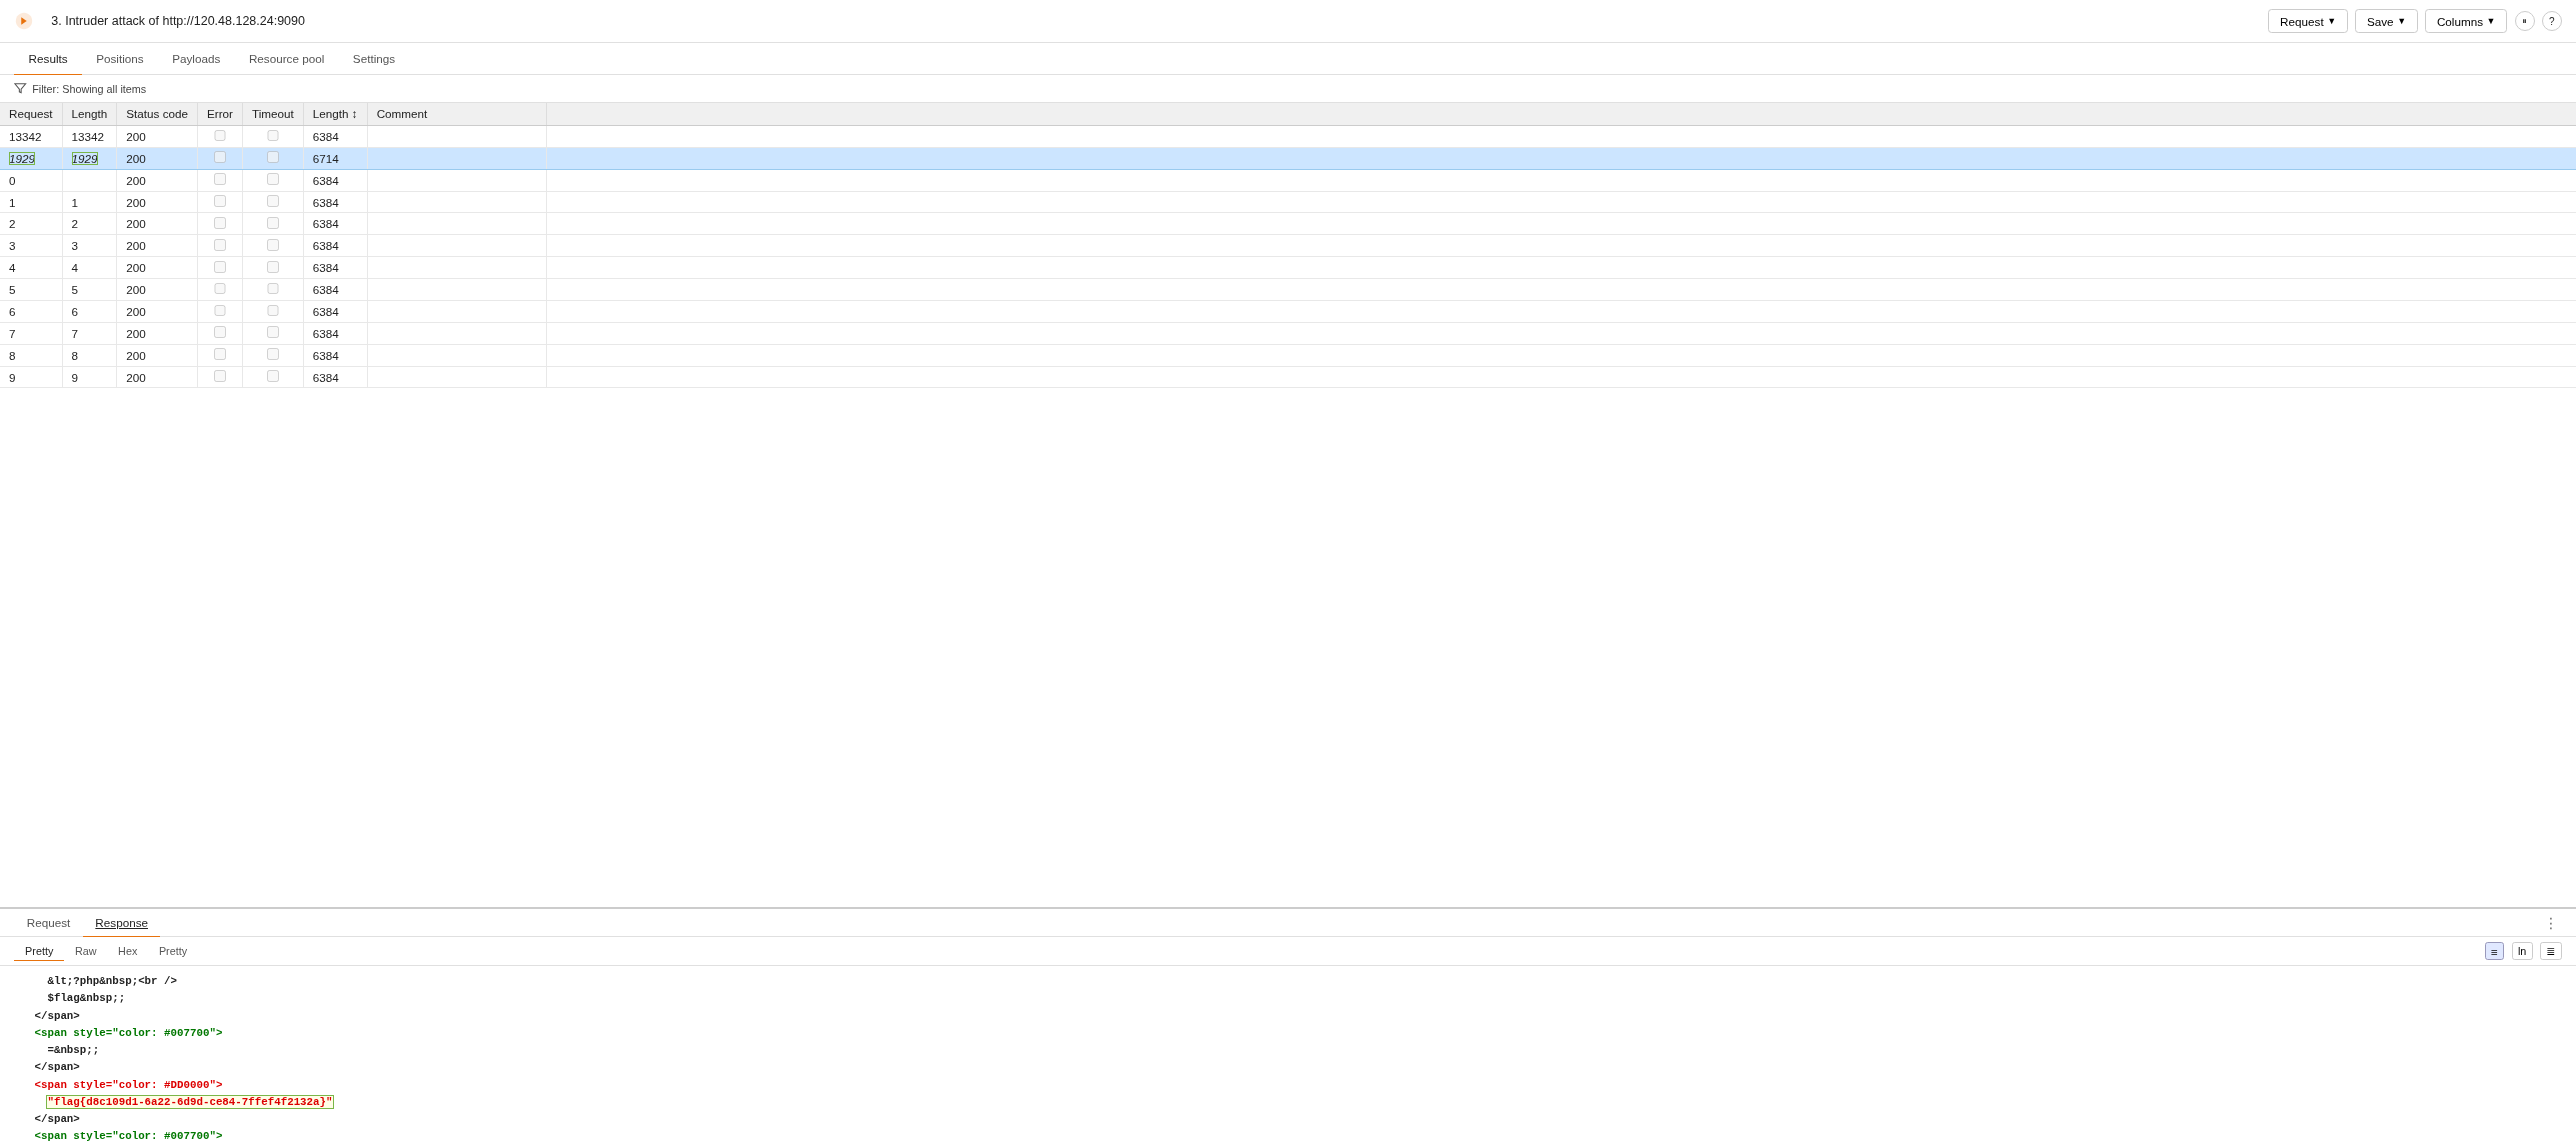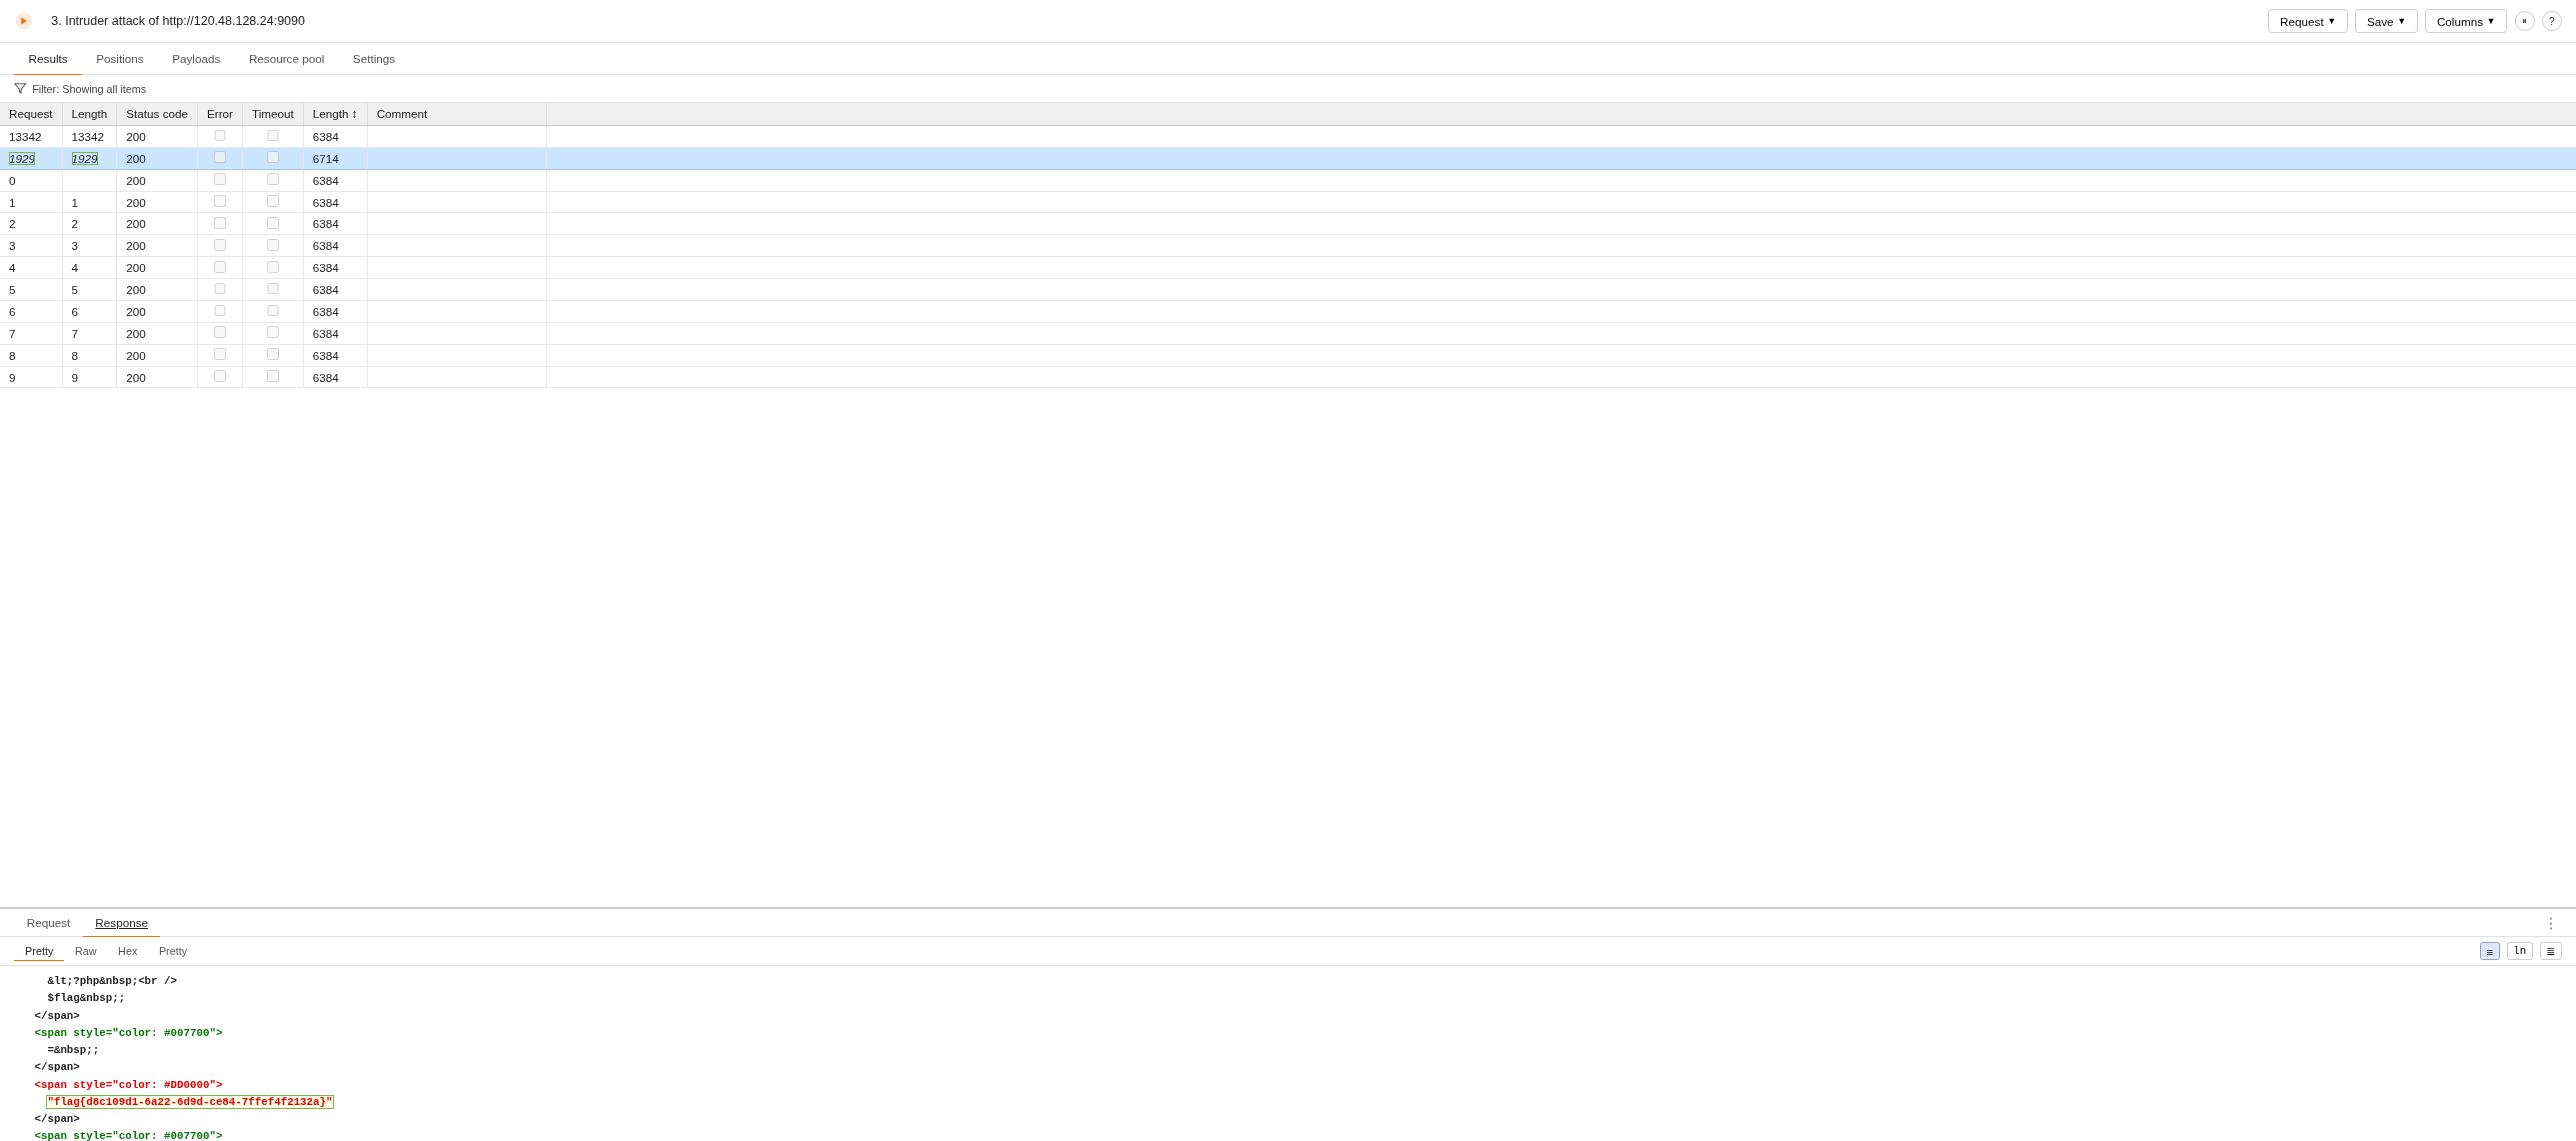--- a/index.html
+++ b/index.html
@@ -254,21 +254,21 @@
     <div class="bottom-menu-icon">⋮</div>
   </div>
 
   <div class="response-subtabs">
     <div class="resp-tab active">Pretty</div>
     <div class="resp-tab">Raw</div>
     <div class="resp-tab">Hex</div>
     <div class="resp-tab">Pretty</div>
     <div class="resp-icons">
       <button class="resp-icon-btn active" style="font-size:11.7px;">≡</button>
-      <button class="resp-icon-btn" style="font-family:Liberation Mono, monospace;">ln</button>
+      <button class="resp-icon-btn" style="font-family:Liberation Sans, sans-serif;">ln</button>
       <button class="resp-icon-btn">≣</button>
     </div>
   </div>
 
   <div class="code-area">
     <div class="code-line">    &amp;lt;?php&amp;nbsp;&lt;br /&gt;</div>
     <div class="code-line">    $flag&amp;nbsp;;</div>
     <div class="code-line">  &lt;/span&gt;</div>
     <div class="code-line">  <span class="color-green">&lt;span style="color: #007700"&gt;</span></div>
     <div class="code-line">    =&amp;nbsp;;</div>

